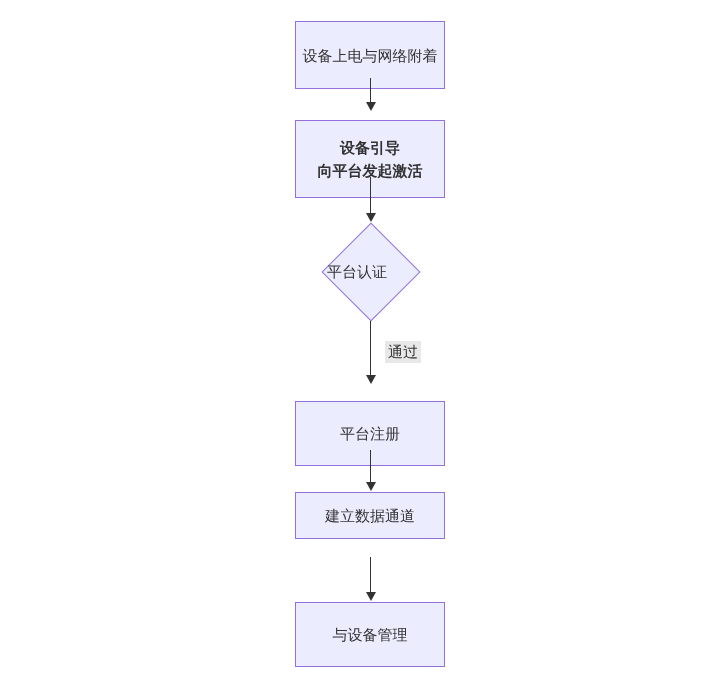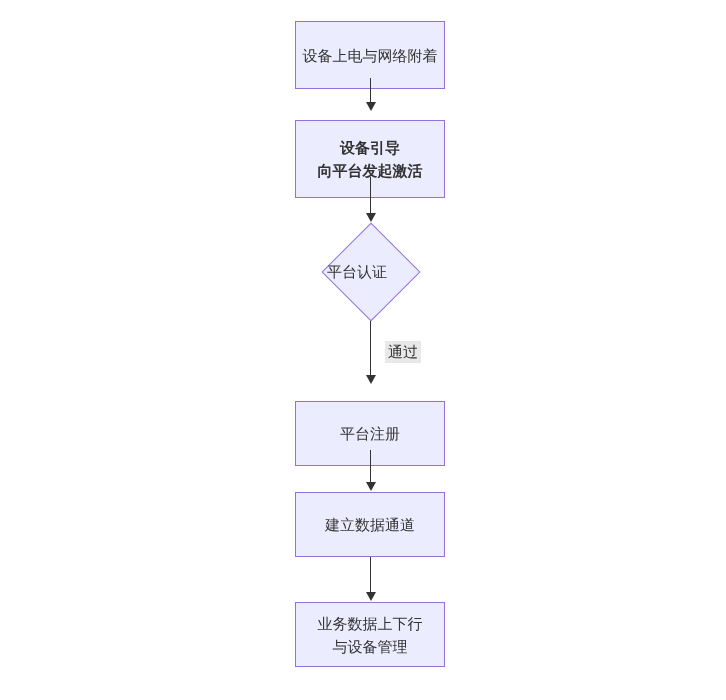--- a/index.html
+++ b/index.html
@@ -108,25 +108,24 @@
   <div class="edge-label">通过</div>
   <div class="arrowhead" style="top:375px;"></div>
 
   <div class="node-rect" style="top:385px; height:65px;margin-top:16px;">
     <div>平台注册</div>
   </div>
 
   <div class="edge-line" style="top:450px; height:33px;"></div>
   <div class="arrowhead" style="top:482px;"></div>
 
-  <div class="node-rect" style="top:492px; height:65px;">
+  <div class="node-rect" style="top:492px; height:47px;">
     <div>建立数据通道</div>
   </div>
 
   <div class="edge-line" style="top:557px; height:36px;"></div>
   <div class="arrowhead" style="top:592px;"></div>
 
   <div class="node-rect" style="top:602px; height:65px;">
-    <div>业务数据上下行</div>
     <div>与设备管理</div>
   </div>
 
 </div>
 
 </body></html>

